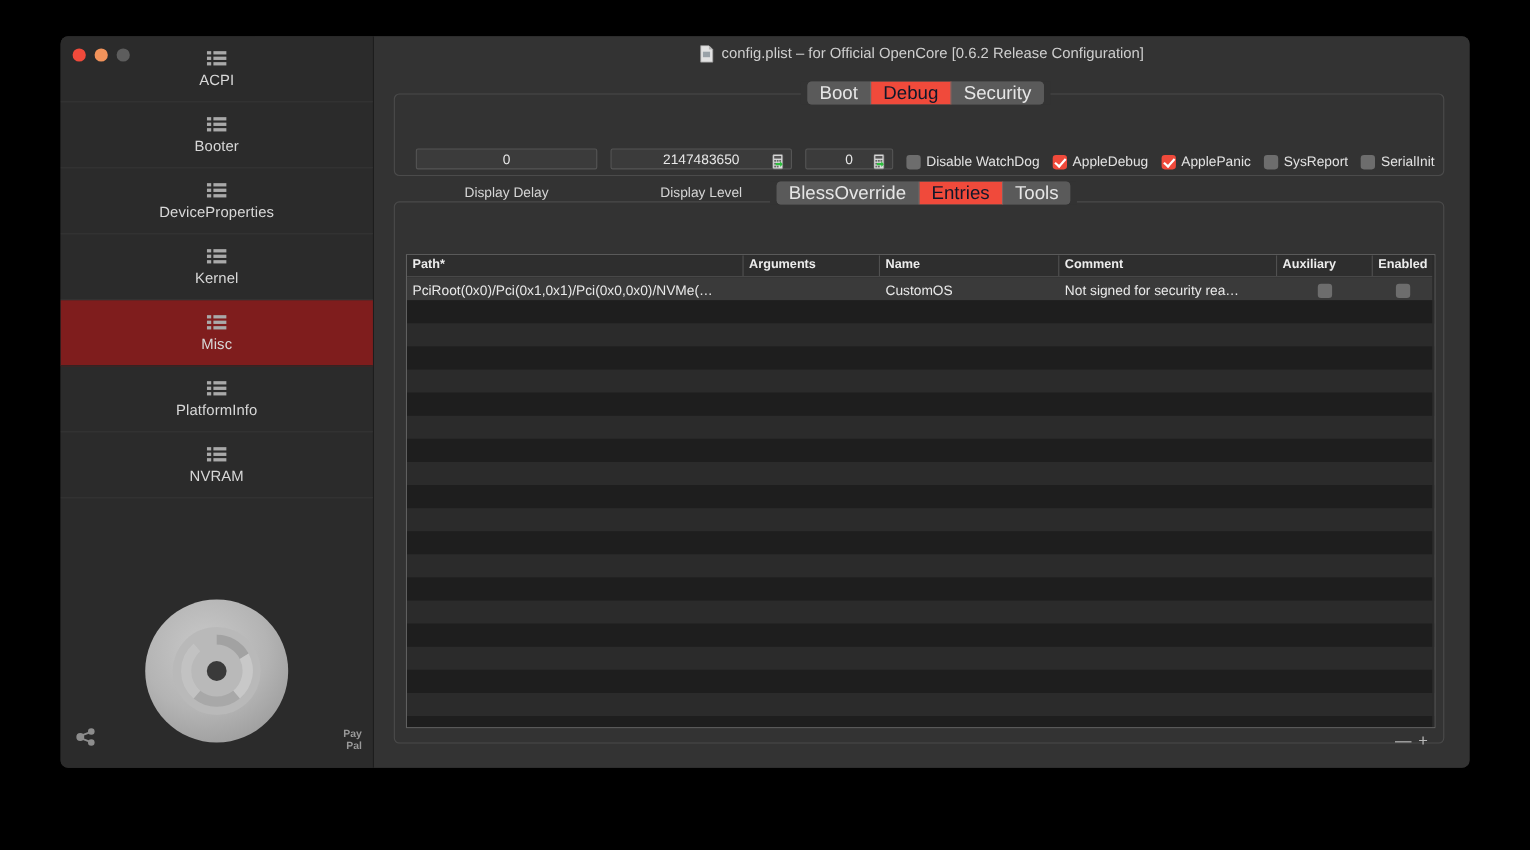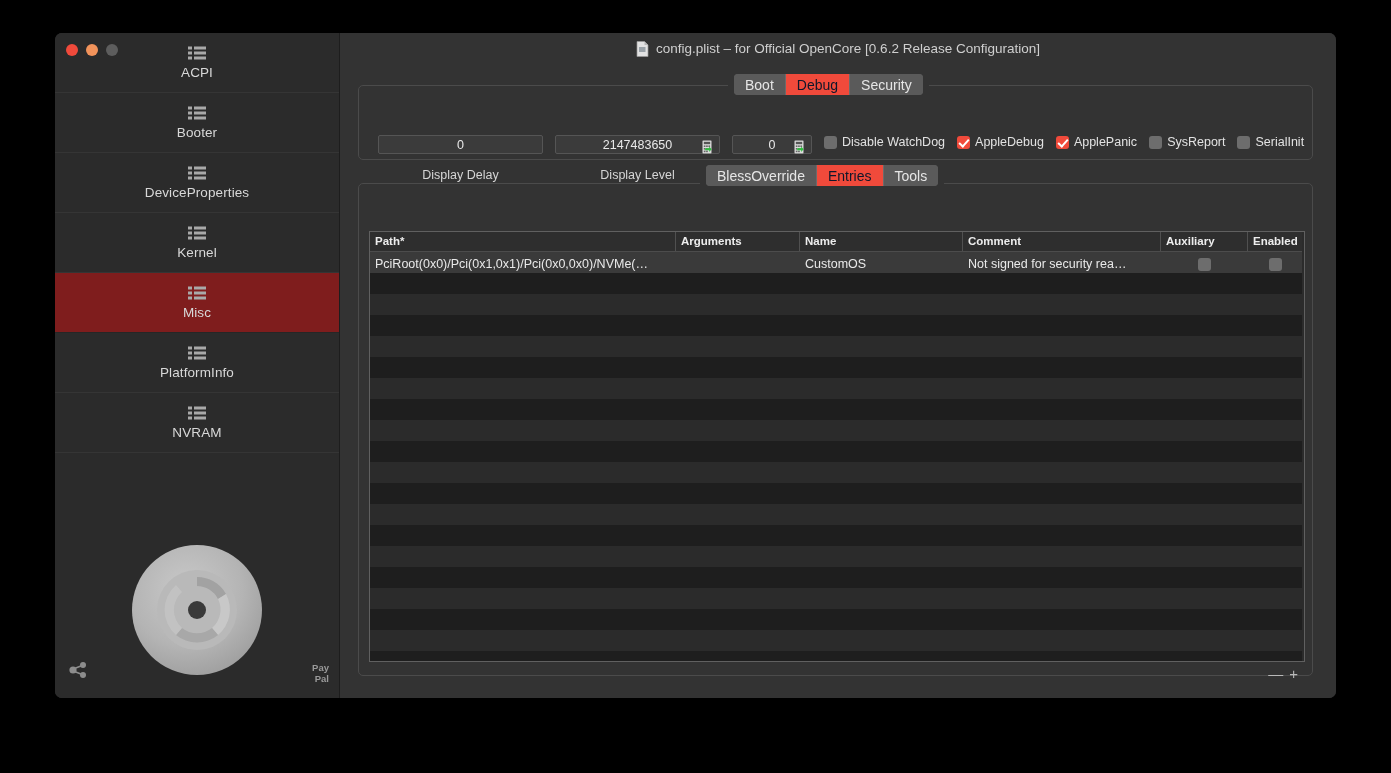--- a/index.html
+++ b/index.html
@@ -112,21 +112,21 @@
     display: inline-flex;
     border-radius: 4px;
     overflow: hidden;
     background: #5a5a5a;
     height: 21px;
     align-items: stretch;
   }
   .seg .segbtn {
     padding: 0 11px;
     display: flex; align-items: center; justify-content: center;
-    font-size: 14px;
+    font-size: 17px;
     color: #e6e6e6;
     background: #5a5a5a;
     border-right: 1px solid #6b6b6b;
     cursor: default;
     white-space: nowrap;
   }
   .seg .segbtn:last-child { border-right: none; }
   .seg .segbtn.active { background: #f04a3b; color: #0f172a; }
 
   
@@ -173,21 +173,21 @@
     right: 2px; top: 2px;
     width: 13px; height: 15px;
   }
   .fieldlabel {
     margin-top: 14px;
     font-size: 12.5px;
     color: #d6d6d6;
   }
   .cb-group {
     display: flex;
-    align-items: flex-start;
+    align-items: flex-end;
     gap: 0px;
     height: 19px;
   }
   .cbx { display: flex; align-items: center; gap: 5px; margin-right: 12px; }
   .box {
     width: 13px; height: 13px;
     border-radius: 3px;
     background: #6d6d6d;
     display: inline-block;
     position: relative;

